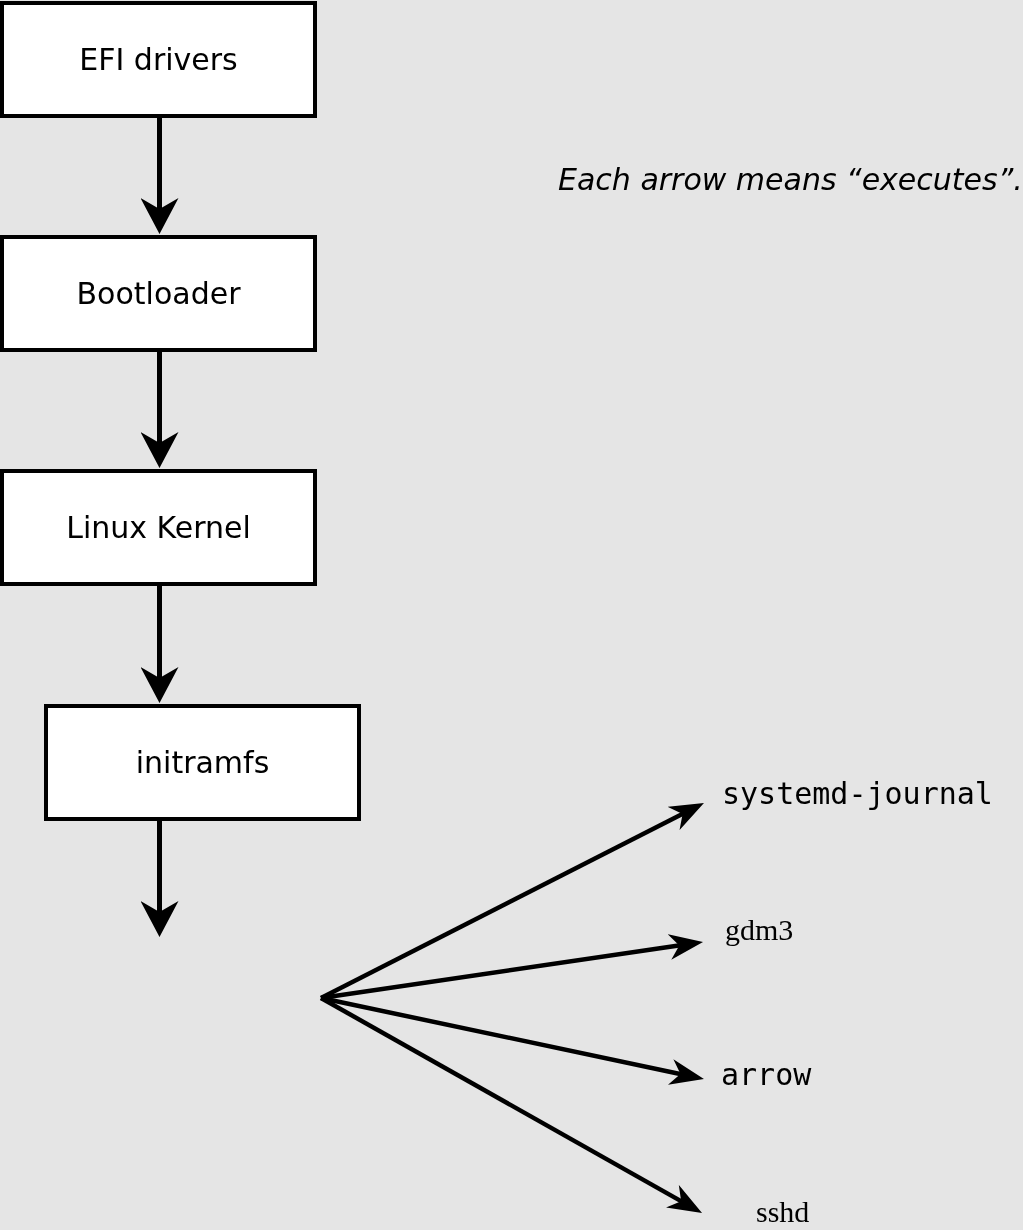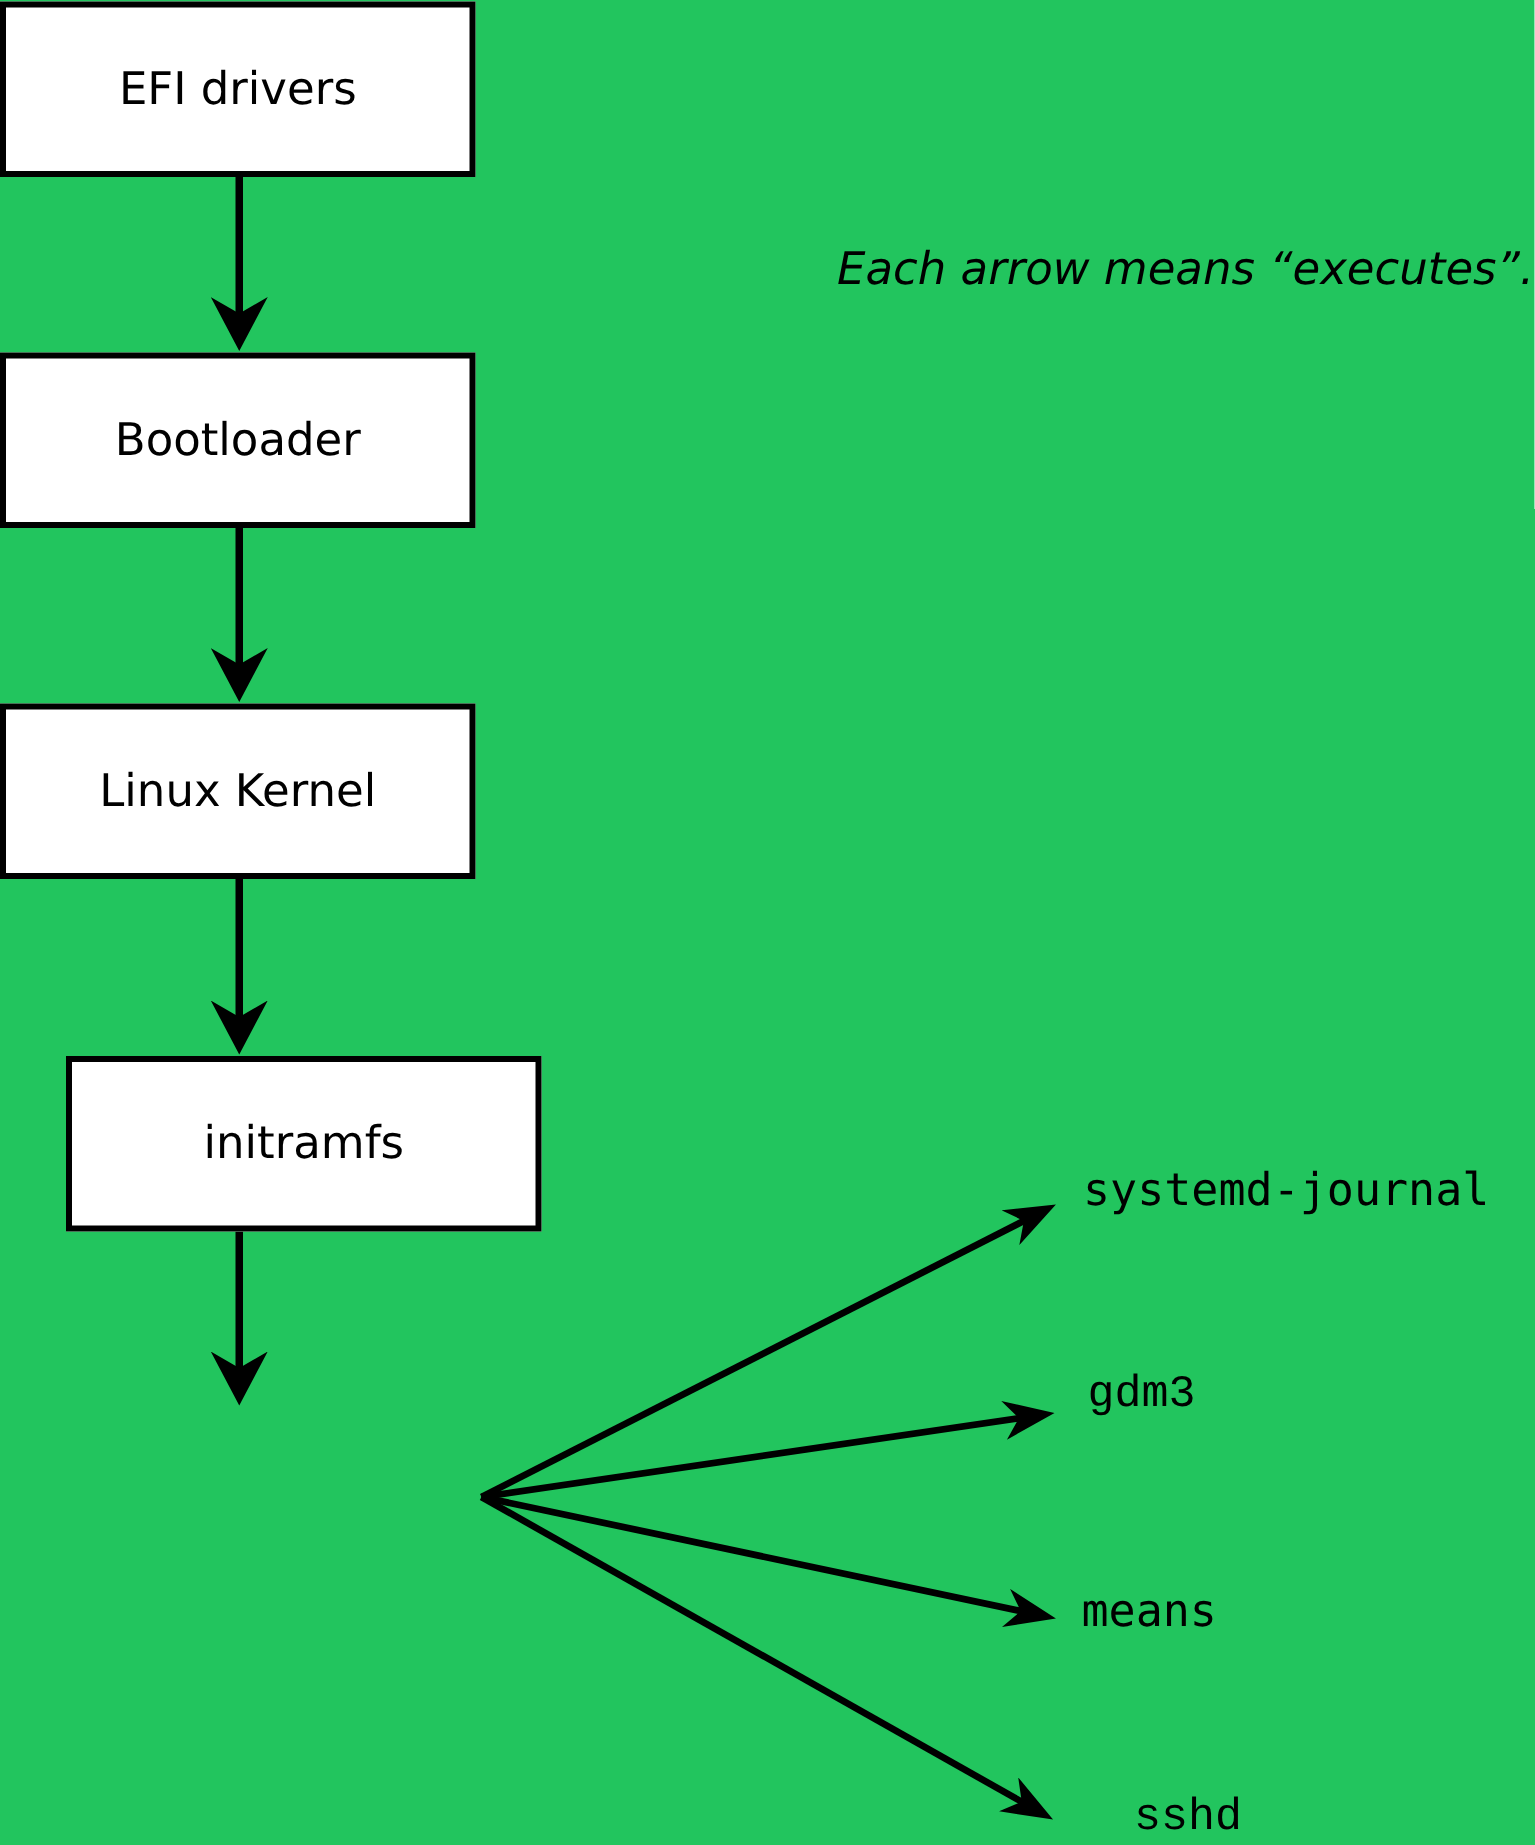--- a/index.html
+++ b/index.html
@@ -4,21 +4,21 @@
 <style>
   html, body {
     margin: 0;
     padding: 0;
     background: #ffffff;
   }
   #canvas {
     position: relative;
     width: 1023px;
     height: 1230px;
-    background: #22c55e;
+    background: #e5e5e5;
     overflow: hidden;
     font-family: "DejaVu Sans", sans-serif;
     color: #000000;
   }
   #arrow-layer {
     position: absolute;
     left: 0;
     top: 0;
     width: 1023px;
     height: 1230px;
@@ -55,21 +55,21 @@
     font-style: italic;
   }
 
   .target-label {
     position: absolute;
     font-size: 30px;
     line-height: 1;
     white-space: nowrap;
   }
   .mono { font-family: "DejaVu Sans Mono", monospace; }
-  .sans { font-family: Liberation Mono, monospace; }
+  .sans { font-family: Liberation Serif, serif; }
   .t-journal { left: 722px; top: 779px; }
   .t-gdm3    { left: 725px; top: 915px; }
   .t-getty   { left: 721px; top: 1060px; }
   .t-sshd    { left: 756px; top: 1197px; }
 </style>
 </head>
 <body>
 
 <div id="canvas">
 
@@ -104,16 +104,16 @@
     <span>Linux Kernel</span>
   </div>
   <div class="box box-initramfs">
     <span>initramfs</span>
   </div>
 
   <div class="note">Each arrow means “executes”.</div>
 
   <div class="target-label mono t-journal">systemd-journal</div>
   <div class="target-label sans t-gdm3">gdm3</div>
-  <div class="target-label mono t-getty">means</div>
+  <div class="target-label mono t-getty">arrow</div>
   <div class="target-label sans t-sshd">sshd</div>
 
 </div>
 
 </body></html>

